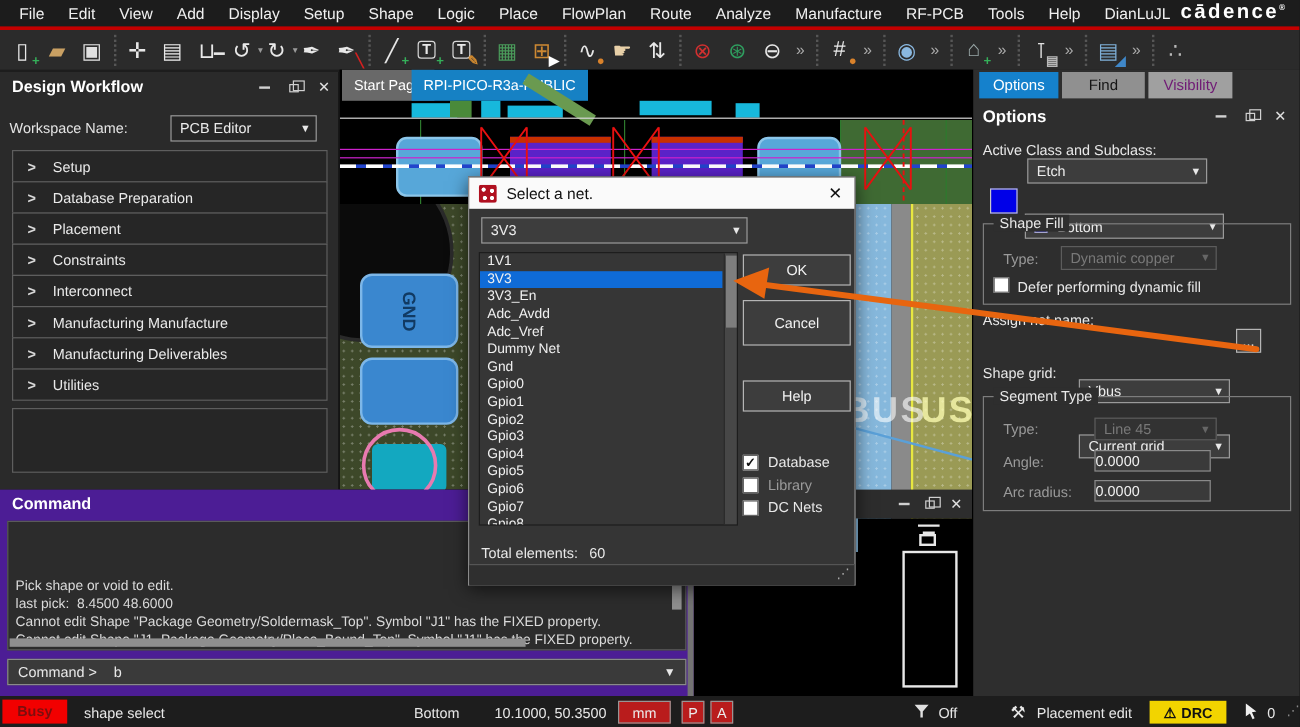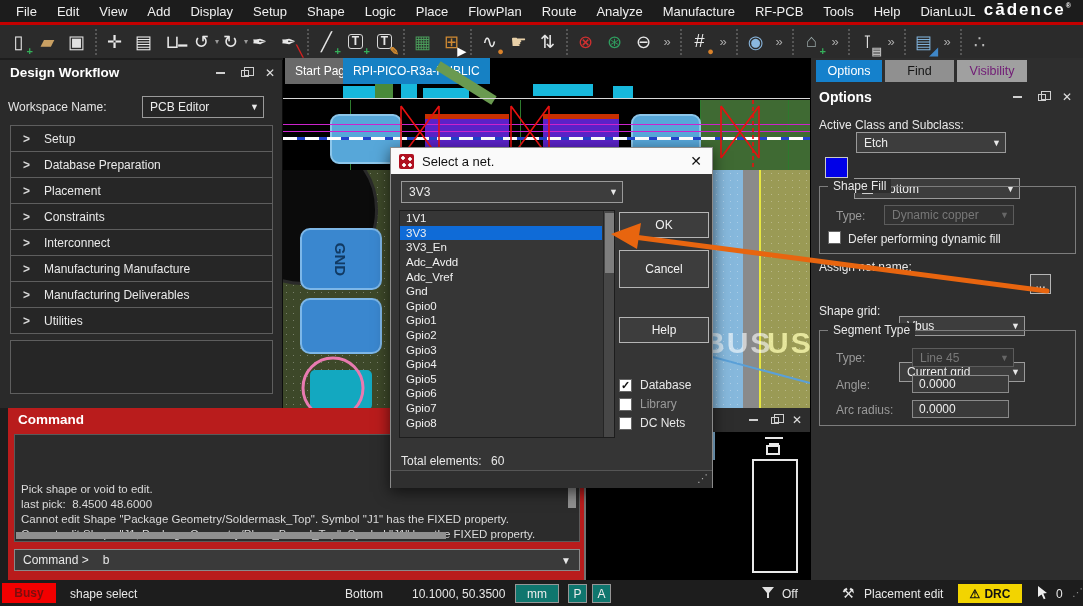--- a/index.html
+++ b/index.html
@@ -29,28 +29,28 @@
   .wres::before{content:"";position:absolute;top:-4px;left:2px;width:8px;height:7px;border:1px solid #d0d0d0}
   .wclose{color:#e0e0e0;font-size:12px;line-height:12px}
   .dd{position:relative;background:#3d3d3d;border:1px solid #9a9a9a;color:#ececec;font-size:12px;display:flex;align-items:center;padding:0 16px 0 7px;overflow:hidden;white-space:nowrap}
   .dd .arr{position:absolute;right:4px;top:50%;transform:translateY(-52%);font-size:9px;color:#e8e8e8}
   .dd.dis{border-color:#5c5c5c;color:#787878;background:#323232}
   .dd.dis .arr{color:#666}
   .btn{background:#3d3d3d;border:1px solid #b5b5b5;color:#f2f2f2;font-size:12px;display:flex;align-items:center;justify-content:center}
   .cb{width:13px;height:13px;background:#fff;border:1px solid #666;display:flex;align-items:center;justify-content:center;font-size:11px;font-weight:bold;color:#111;flex:none}
   .grp{position:absolute;border:1px solid #7d7d7d}
   .grp .legend{position:absolute;top:-8px;left:8px;background:#2e2e2e;padding:0 5px;font-size:12px;color:#e8e8e8}
-  .field{position:absolute;background:#3a3a3a;border:1px solid #8a8a8a;color:#f0f0f0;font-size:12px;display:flex;align-items:center;padding-left:6px}
+  .field{position:absolute;background:#3a3a3a;border:1px solid #8a8a8a;color:#f0f0f0;font-size:12px;display:flex;align-items:center;}
   .dots{background-image:radial-gradient(rgba(255,255,255,.3) .8px,transparent .9px);background-size:7px 7px}
   
   #workflow{left:0;top:60px;width:283px;height:348px;background:#2a2a2a;border-right:1px solid #0c0c0c}
   .wfitem{position:relative;margin:-1px 10px 0 10px;height:27px;background:#262626;border:1px solid #5e5e5e;display:flex;align-items:center;color:#eaeaea}
   .wfitem .chev{font-weight:bold;margin:0 14px 0 12px;color:#d8d8d8}
   
-  #command{left:8px;top:408px;width:578px;height:172px;background:#b91c1c;border-right:2px solid #737373}
+  #command{left:0;top:408px;width:578px;height:172px;background:#4c1d95;border-right:5px solid #737373}
   #cmdlog{position:absolute;left:6px;top:26px;width:566px;height:108px;background:#2c2c2c;border:1px solid #5a5a5a;overflow:hidden;padding:2px 6px;color:#dadada;font-size:11.5px;line-height:15px;white-space:pre}
   #cmdinput{position:absolute;left:6px;top:141px;width:566px;height:22px;background:#3a3a3a;border:1px solid #8a8a8a;display:flex;align-items:center;padding-left:8px}
   
   #canvas{left:283px;top:58px;width:527px;height:522px;background:#000;overflow:hidden}
   .ctab{position:absolute;top:0;height:26px;display:flex;align-items:center;padding:0 10px;font-size:12px;color:#fff}
   .ghost{position:absolute;font-size:30px;font-weight:bold;letter-spacing:2px}
   
   #dialog{left:390px;top:147px;width:323px;height:341px;background:#353535;border:1px solid #8a8a8a;box-shadow:0 4px 14px rgba(0,0,0,.6);z-index:40}
   #dlgtitle{position:absolute;left:0;top:0;width:100%;height:26px;background:#fafafa;display:flex;align-items:center;padding:0 8px}
   #dlgicon{width:15px;height:15px;border-radius:2px;background:#b01020;background-image:radial-gradient(circle at 4px 4px,#fff 1.5px,transparent 2px),radial-gradient(circle at 11px 5px,#fff 1.5px,transparent 2px),radial-gradient(circle at 5px 11px,#fff 1.5px,transparent 2px),radial-gradient(circle at 11px 11px,#fff 1.5px,transparent 2px)}
@@ -60,21 +60,21 @@
   #netscroll{position:absolute;right:0;top:0;width:11px;height:100%;background:#474747;border-left:1px solid #252525}
   #netthumb{position:absolute;left:1px;top:2px;width:9px;height:60px;background:#7e7e7e}
   .cbrow{position:absolute;display:flex;align-items:center;gap:8px}
   .muted{color:#9a9a9a}
   
   #options{left:810px;top:58px;width:273px;height:522px;background:#2e2e2e;border-left:1px solid #000}
   .otab{position:absolute;top:2px;height:22px;display:flex;align-items:center;justify-content:center;font-size:12.5px}
   
   #statusbar{left:0;top:580px;width:1083px;height:26px;background:#1d1d1d;display:flex;align-items:center}
   #busy{position:absolute;left:2px;top:3px;width:54px;height:20px;background:#f20000;color:#7c0e0e;font-weight:bold;display:flex;align-items:center;justify-content:center}
-  .sbtn{background:#0f766e;border:1px solid #969696;color:#ececec;display:flex;align-items:center;justify-content:center;height:19px}
+  .sbtn{background:#b91c1c;border:1px solid #969696;color:#ececec;display:flex;align-items:center;justify-content:center;height:19px}
   #drcbadge{position:absolute;left:958px;top:4px;width:64px;height:19px;background:#f2d400;color:#111;font-weight:bold;display:flex;align-items:center;justify-content:center;gap:4px}
   #arrowsvg{left:0;top:0;z-index:90;pointer-events:none}
 </style>
 </head>
 <body>
 
 <div id="menubar" class="abs">
 
 <span class="mi">File</span>
     <span class="mi">Edit</span>
@@ -530,20 +530,23 @@
         </div>
 
         <div class="netrow">
           <span>Adc_Avdd</span>
         </div>
 
         <div class="netrow">
           <span>Adc_Vref</span>
         </div>
 
+        <div class="netrow">
+          <span>Dummy Net</span>
+        </div>
 
         <div class="netrow">
           <span>Gnd</span>
         </div>
 
         <div class="netrow">
           <span>Gpio0</span>
         </div>
 
         <div class="netrow">

